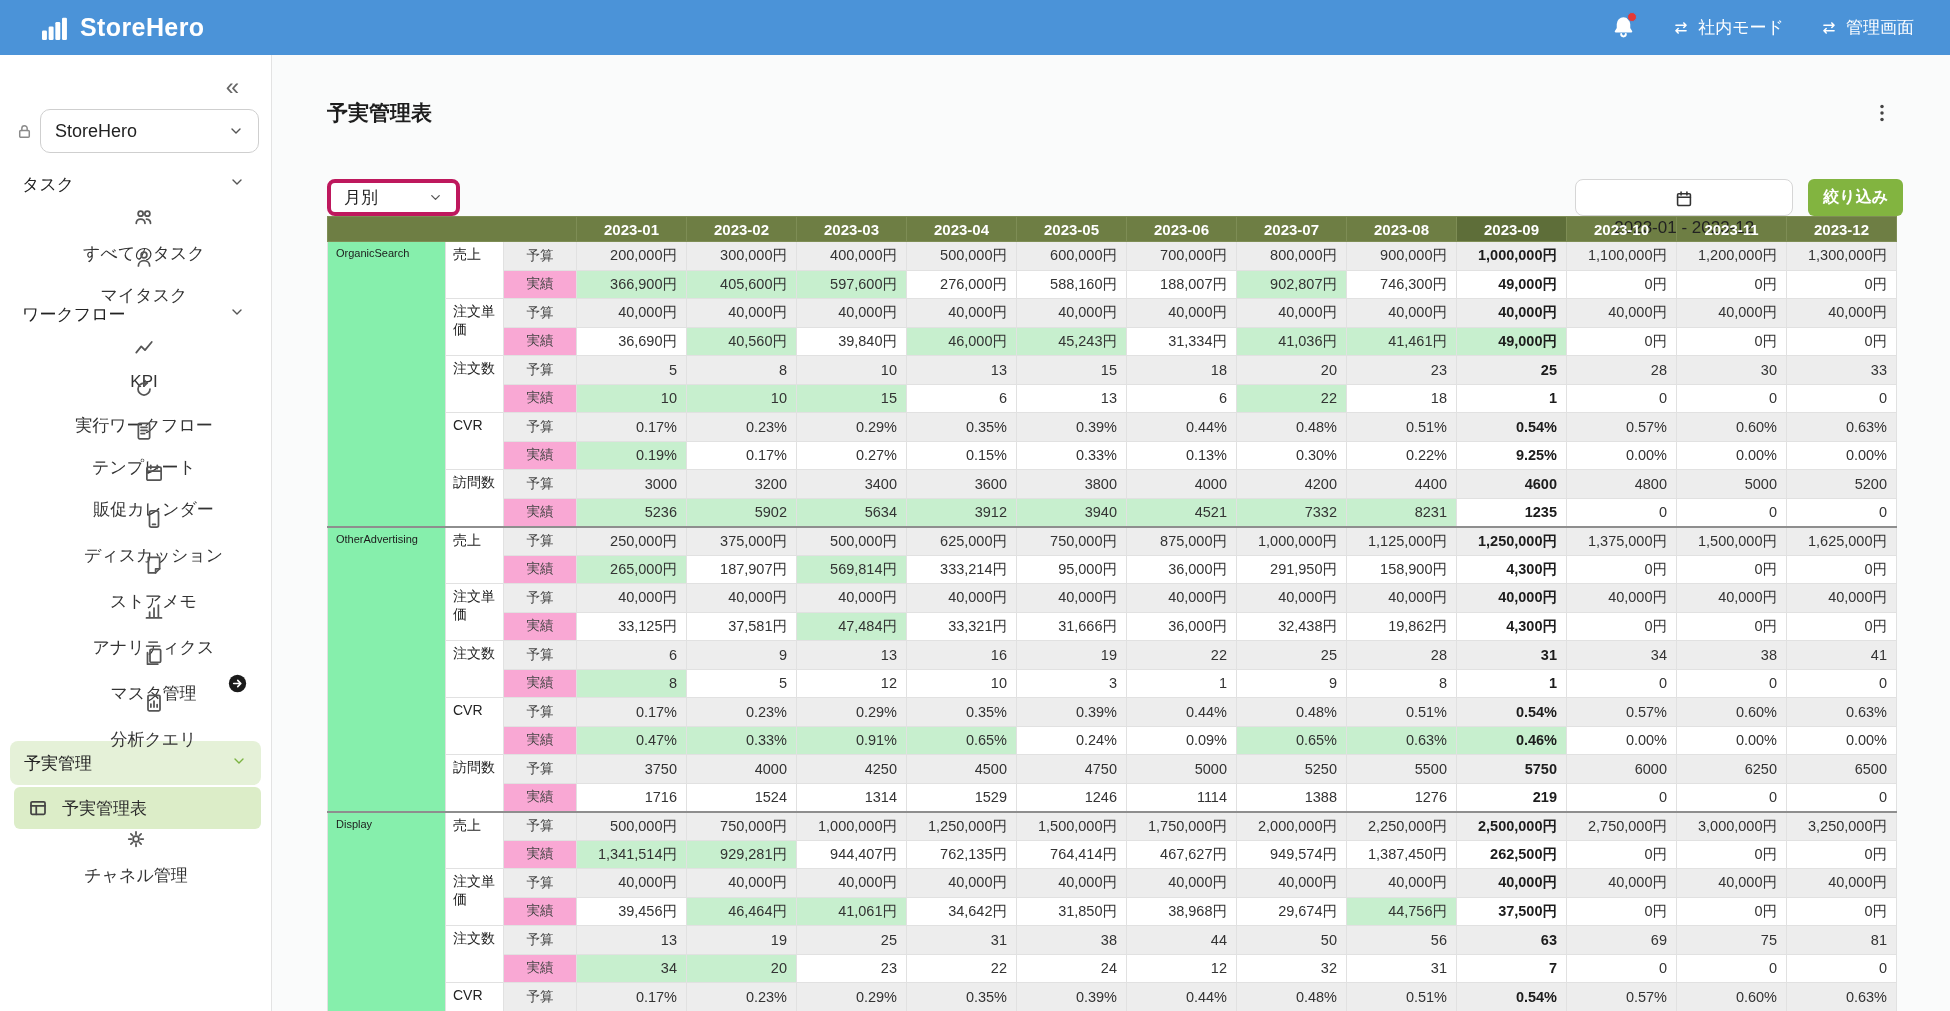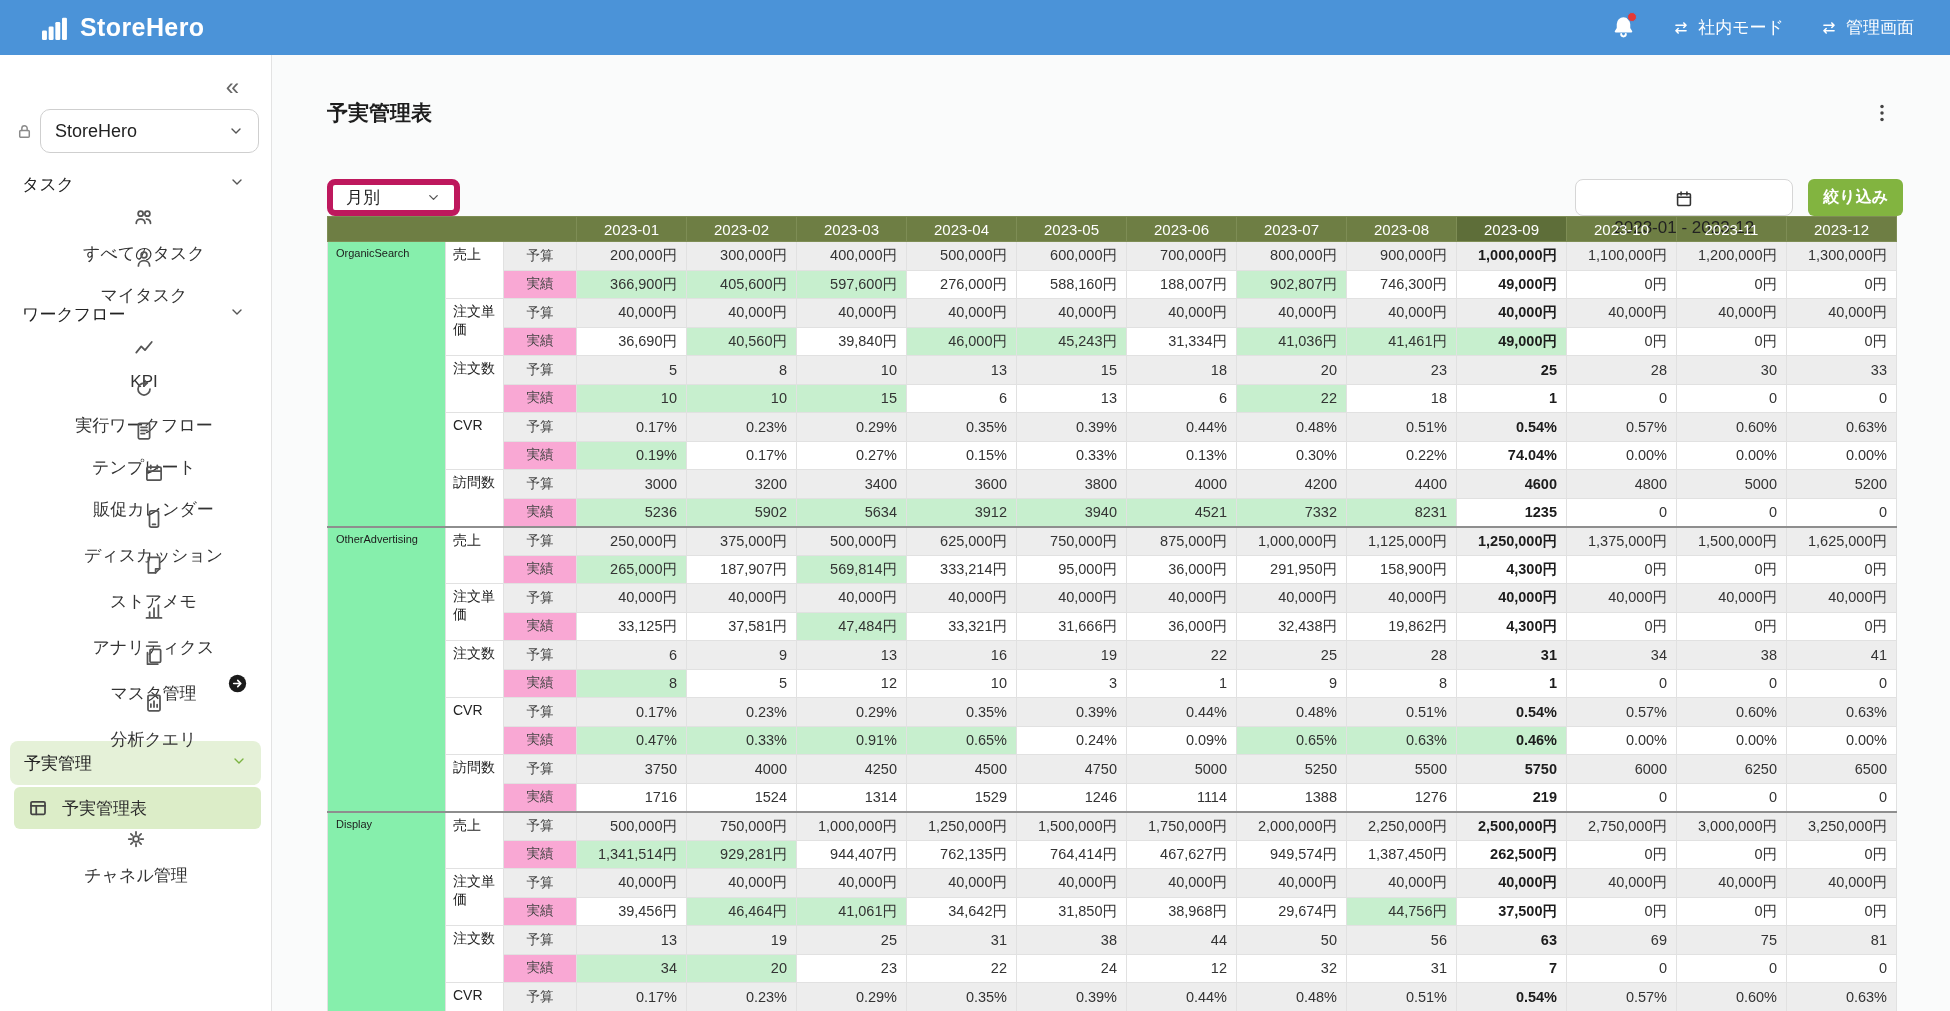--- a/index.html
+++ b/index.html
@@ -39,30 +39,30 @@
   .active-wrap { padding:0 10px 0 14px; }
   .active-item { height:42px; border-radius:6px; background:var(--active-green); display:flex; align-items:center; gap:14px; padding:0 14px; font-size:17px; color:#2c2c2c; cursor:pointer; }
   .logout-row { position:absolute; bottom:14px; left:0; width:100%; height:42px; display:flex; align-items:center; gap:14px; padding:0 26px; font-size:17px; color:#333; cursor:pointer; background:#fff; }
 
   
   .main { position:absolute; top:55px; left:272px; width:1678px; height:956px; padding-left:55px; background:#fafbfb; }
   .title-row { display:flex; align-items:flex-start; justify-content:space-between; margin-top:44px; padding-right:58px; }
   .page-title { font-size:21px; font-weight:700; color:#1d1d1d; }
   .kebab { cursor:pointer; margin-top:4px; }
   .controls { display:flex; align-items:center; margin-top:52px; padding-right:47px; }
-  .select-box { width:133px; height:37px; border:6px solid #be185d; border-radius:8px; background:#fff; display:flex; align-items:center; justify-content:space-between; padding:0 13px; font-size:17px; color:#222; cursor:pointer; }
+  .select-box { width:133px; height:37px; border:4px solid #be185d; border-radius:8px; background:#fff; display:flex; align-items:center; justify-content:space-between; padding:0 13px; font-size:17px; color:#222; cursor:pointer; }
   .right-controls { margin-left:auto; display:flex; gap:15px; align-items:center; }
   .date-box { width:218px; height:37px; border:1px solid #d6d6d6; border-radius:8px; background:#fff; display:flex; align-items:center; gap:10px; padding:10px 13px; font-size:17px; color:#222; cursor:pointer; white-space:nowrap;flex-direction:column; }
   .filter-btn { height:37px; padding:0 15px; background:var(--filter-green); color:#fff; font-weight:700; font-size:16px; border:none; border-radius:6px; cursor:pointer; font-family:inherit; }
 
   
   .table-wrap { margin-top:0; }
   table { border-collapse:collapse; table-layout:fixed; background:#fff; font-size:14.5px; color:#333; }
   td { border:1px solid #e1e1e1; height:28.5px; }
-  thead th { border:1px solid #7e8d55; background:var(--olive); color:#fff; font-size:15px; font-weight:400; height:25px; text-align:center; }
+  thead th { border:1px solid #7e8d55; background:var(--olive); color:#fff; font-size:15px; font-weight:700; height:25px; text-align:center; }
   thead th.hl { background:var(--olive-hl); }
   td.num { text-align:right; padding-right:9px; white-space:nowrap; }
   tr.budget td.num, tr.budget td.type { background:#ededed; }
   td.green { background:var(--green) !important; }
   td.col-hl { font-weight:700; color:#1c1c1c; }
   td.channel { font-weight:400; vertical-align:top; padding:5px 8px; font-size:11px; color:#1c1c1c; background:#86efac; }
   td.metric { font-weight:400; vertical-align:top; padding:4px 7px; font-size:14px; color:#222; background:#fff; }
   td.type { text-align:center; font-size:13.5px; color:#444; background:#f9a8d4; }
   tr.group-start td { border-top:2px solid #8e8e8e; }
 </style>
@@ -435,21 +435,21 @@
           <tr class="actual">
             <td class="type">実績</td>
             <td class="num green">0.19%</td>
             <td class="num">0.17%</td>
             <td class="num">0.27%</td>
             <td class="num">0.15%</td>
             <td class="num">0.33%</td>
             <td class="num">0.13%</td>
             <td class="num">0.30%</td>
             <td class="num">0.22%</td>
-            <td class="num col-hl">74.04%</td>
+            <td class="num col-hl">9.25%</td>
             <td class="num">0.00%</td>
             <td class="num">0.00%</td>
             <td class="num">0.00%</td>
           </tr>
           <tr class="budget">
             <td rowspan="2" class="metric">訪問数</td>
             <td class="type">予算</td>
             <td class="num">3000</td>
             <td class="num">3200</td>
             <td class="num">3400</td>

